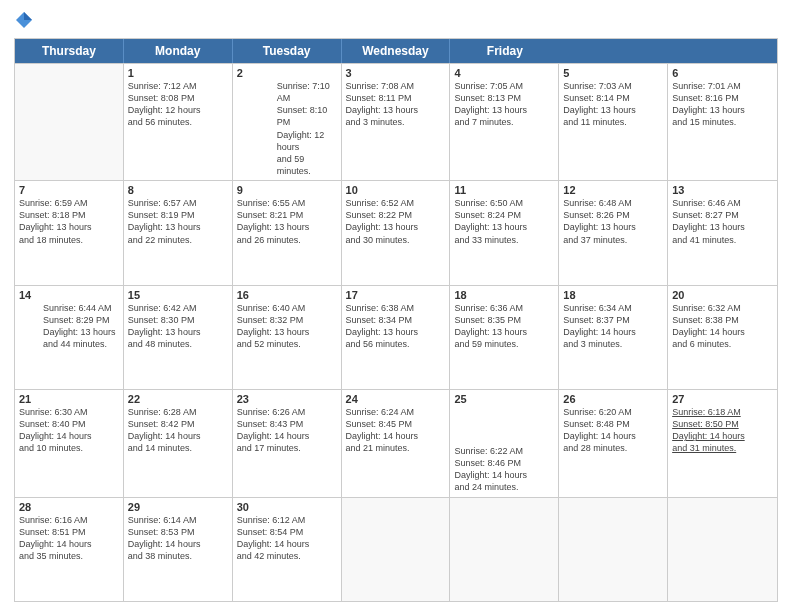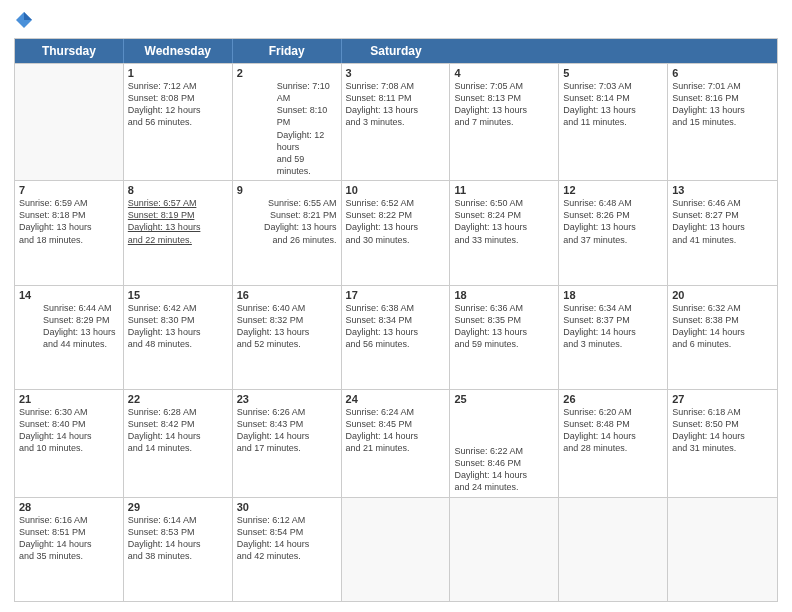--- a/index.html
+++ b/index.html
@@ -130,23 +130,24 @@
     </div>
     <div class="title-section">
       <div class="month-title"></div>
       <div class="subtitle"></div>
     </div>
   </div>
 
   <div class="calendar">
     <div class="cal-header">
     <div class="cal-header-cell">Thursday</div>
+        <div class="cal-header-cell">Monday</div>
+        <div class="cal-header-cell">Tuesday</div>
         <div class="cal-header-cell">Wednesday</div>
         <div class="cal-header-cell">Friday</div>
-        <div class="cal-header-cell">Saturday</div>
       </div>
     <div class="cal-body">
     <div class="cal-row">
           <div class="cal-cell empty"></div>
           <div class="cal-cell">
             <span class="day-num">1</span>
             <div class="cell-info" style="white-space: pre-line;">Sunrise: 7:12 AM
 Sunset: 8:08 PM
 Daylight: 12 hours
 and 56 minutes.</div>
@@ -190,28 +191,28 @@
         <div class="cal-row">
           <div class="cal-cell">
             <span class="day-num">7</span>
             <div class="cell-info" style="white-space: pre-line;">Sunrise: 6:59 AM
 Sunset: 8:18 PM
 Daylight: 13 hours
 and 18 minutes.</div>
           </div>
           <div class="cal-cell">
             <span class="day-num">8</span>
-            <div class="cell-info" style="white-space: pre-line; text-decoration: underline;">Sunrise: 6:57 AM
+            <div class="cell-info" style="white-space: pre-line;">Sunrise: 6:57 AM
 Sunset: 8:19 PM
 Daylight: 13 hours
 and 22 minutes.</div>
           </div>
           <div class="cal-cell">
             <span class="day-num">9</span>
-            <div class="cell-info" style="white-space: pre-line; text-align: right;">Sunrise: 6:55 AM
+            <div class="cell-info" style="white-space: pre-line;">Sunrise: 6:55 AM
 Sunset: 8:21 PM
 Daylight: 13 hours
 and 26 minutes.</div>
           </div>
           <div class="cal-cell">
             <span class="day-num">10</span>
             <div class="cell-info" style="white-space: pre-line;">Sunrise: 6:52 AM
 Sunset: 8:22 PM
 Daylight: 13 hours
 and 30 minutes.</div>
@@ -327,21 +328,21 @@
           </div>
           <div class="cal-cell">
             <span class="day-num">26</span>
             <div class="cell-info" style="white-space: pre-line;">Sunrise: 6:20 AM
 Sunset: 8:48 PM
 Daylight: 14 hours
 and 28 minutes.</div>
           </div>
           <div class="cal-cell">
             <span class="day-num">27</span>
-            <div class="cell-info" style="white-space: pre-line;">Sunrise: 6:18 AM
+            <div class="cell-info" style="white-space: pre-line; text-decoration: underline;">Sunrise: 6:18 AM
 Sunset: 8:50 PM
 Daylight: 14 hours
 and 31 minutes.</div>
           </div>
         </div>
         <div class="cal-row">
           <div class="cal-cell">
             <span class="day-num">28</span>
             <div class="cell-info" style="white-space: pre-line;">Sunrise: 6:16 AM
 Sunset: 8:51 PM

